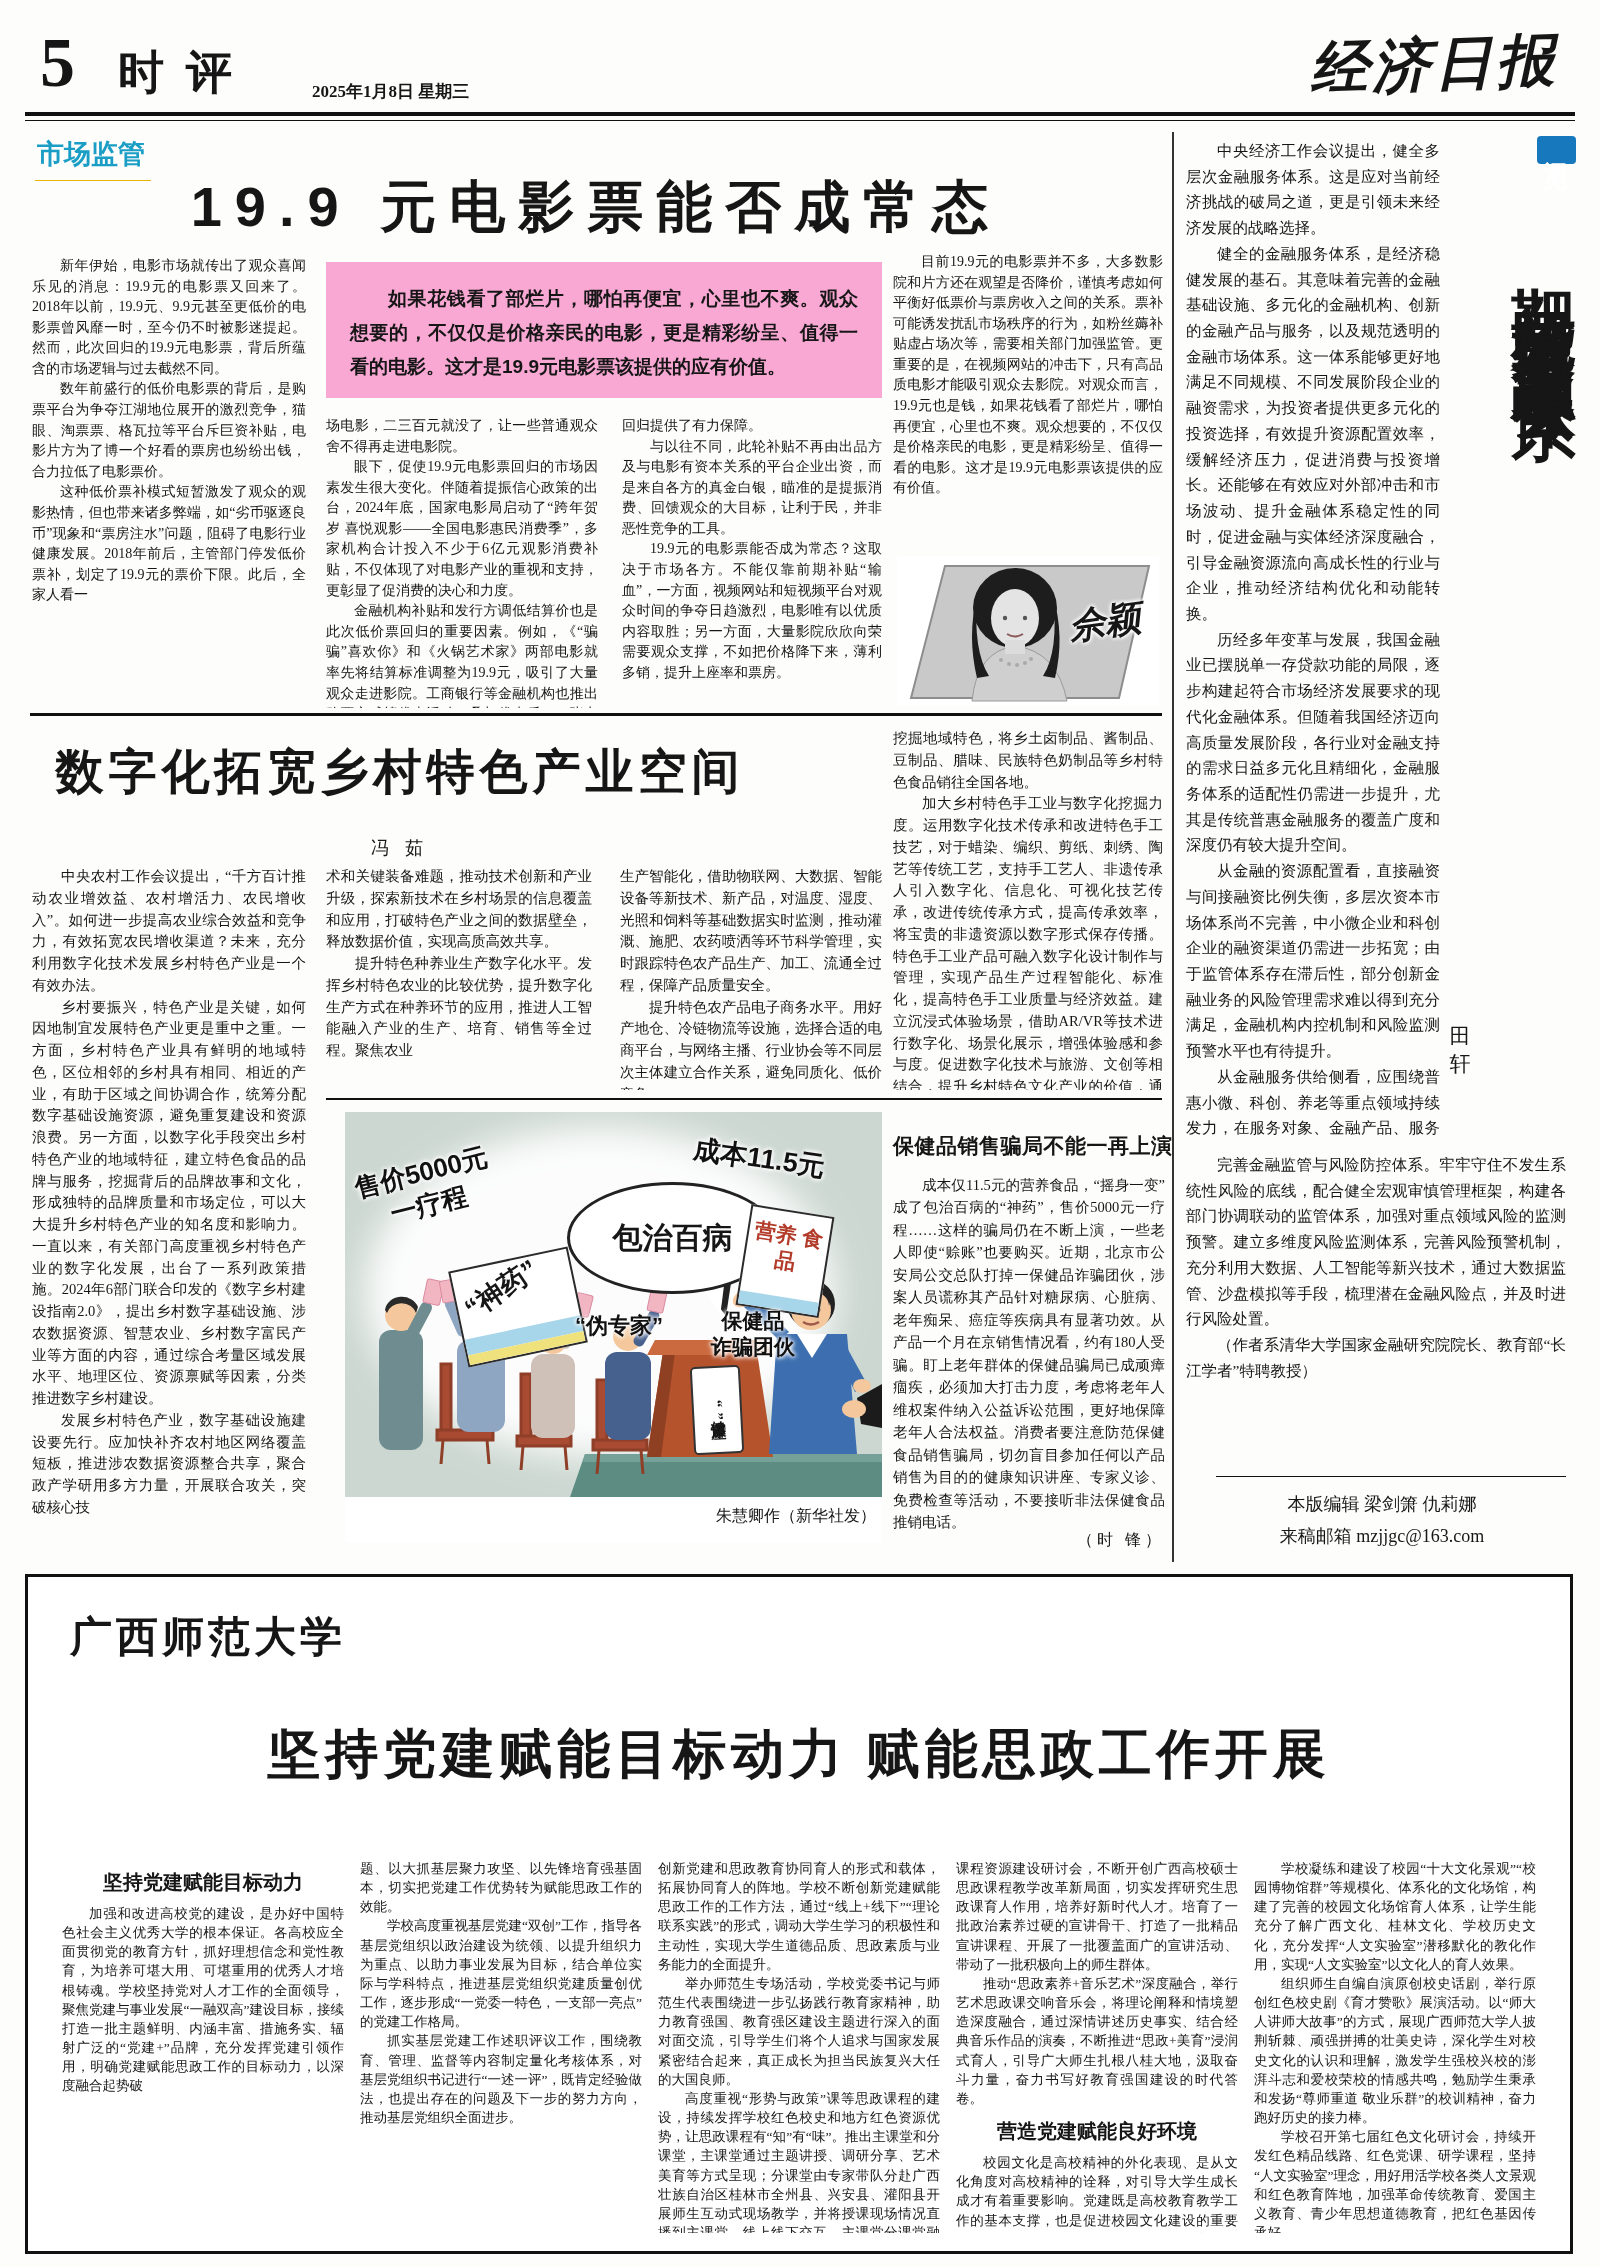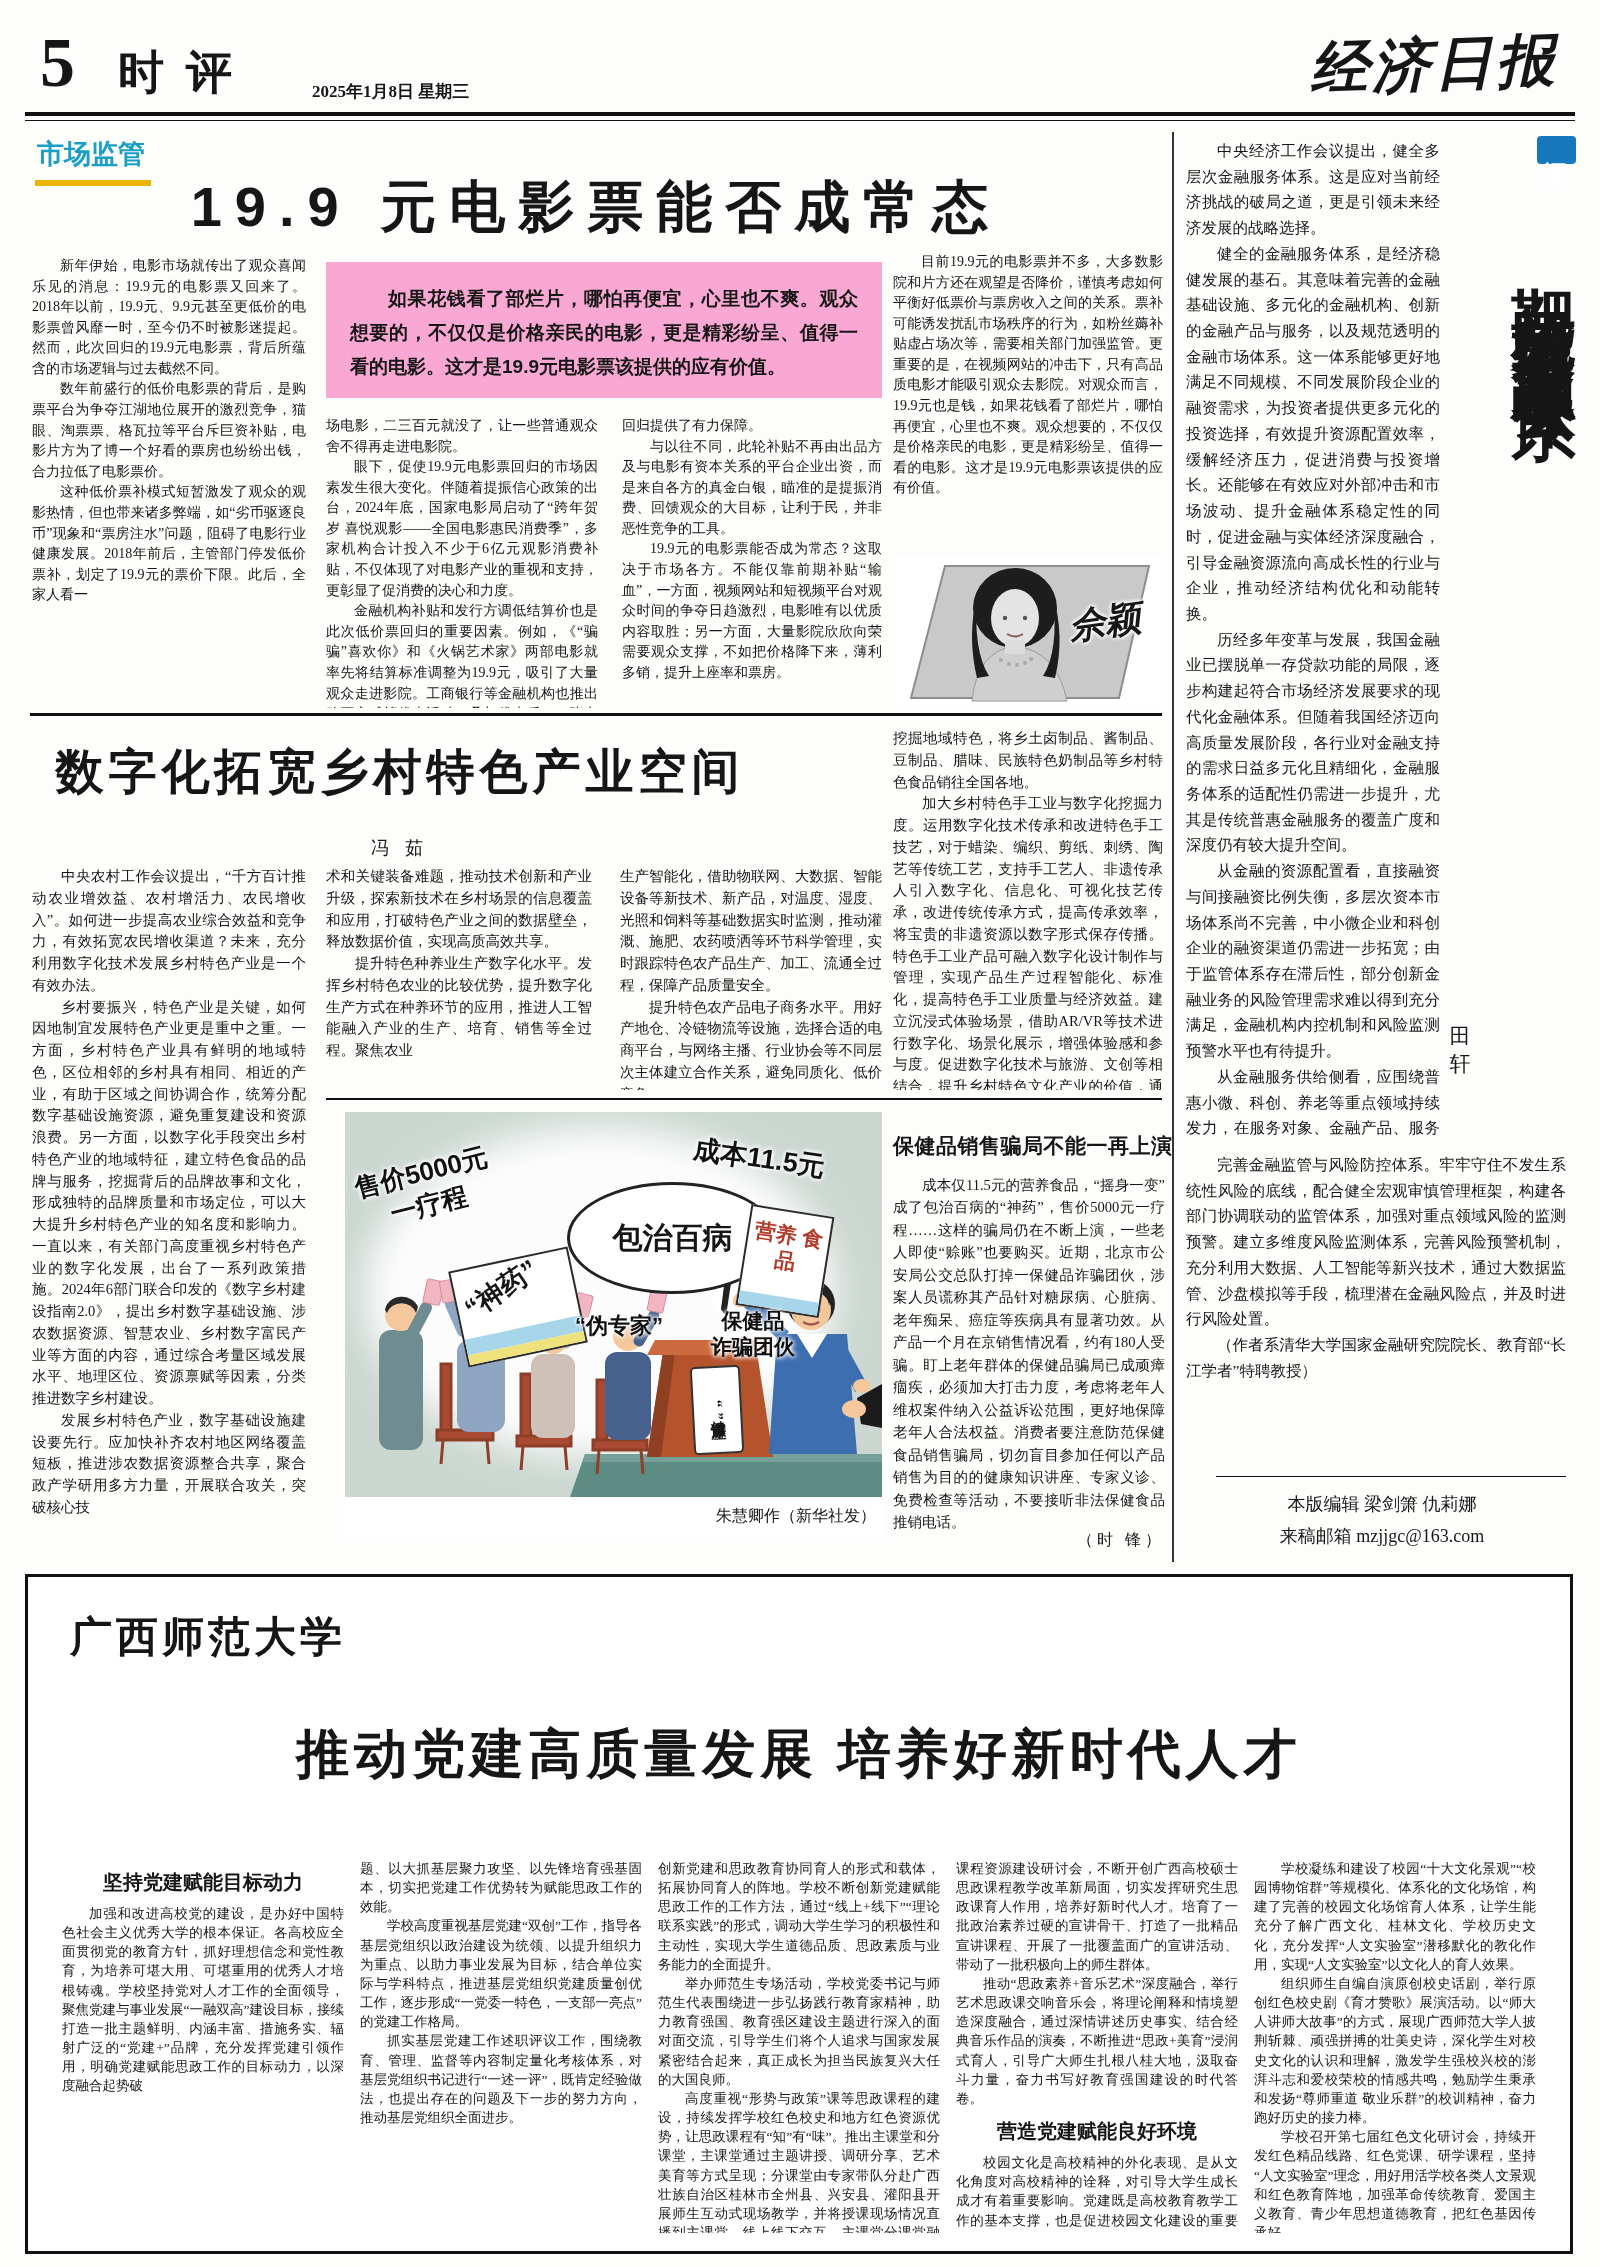--- a/index.html
+++ b/index.html
@@ -15,21 +15,21 @@
   .masthead{font-size:58px;font-weight:900;font-style:italic;transform:rotate(-2deg);letter-spacing:4px;}
   .rule-thick{background:#111;height:4px;}
   .rule-thin{background:#111;height:1px;}
 
   
   .body p{margin:0;text-indent:2em;text-align:justify;}
   [data-cont] p:first-child{text-indent:0;}
   .col{overflow:hidden;}
 
   
-  .kicker{font-size:27px;font-weight:800;color:#1b9ec6;border-bottom:6px solid #eab308;padding:0 6px 8px 2px;}
+  .kicker{font-size:27px;font-weight:800;color:#1b9ec6;border-bottom:1px solid #eab308;padding:0 6px 8px 2px;}
   .movie-headline{font-size:56px;font-weight:900;letter-spacing:13px;text-align:center;}
   .movie-body{font-size:14px;line-height:1.47;}
   .pull-quote{background:#f9a8d4;padding:20px 24px;font-size:19px;line-height:1.8;font-weight:600;
               font-family:"Liberation Sans","DejaVu Sans",sans-serif;text-align:justify;text-indent:2em;}
 
   
   .photo{background:#fff;overflow:hidden;}
   .signature{font-size:36px;font-weight:900;font-style:italic;transform:rotate(-8deg);
              text-shadow:0 0 4px #fff,0 0 4px #fff,0 0 4px #fff;}
 
@@ -304,21 +304,21 @@
   <div class="abs" style="left:893px;top:1124px;width:272px;height:438px;">
     <div class="scam-headline" style="margin:8px 0 14px 0;">保健品销售骗局不能一再上演</div>
     <div class="body scam-body col" style="height:356px;">
       <p>成本仅11.5元的营养食品，“摇身一变”成了包治百病的“神药”，售价5000元一疗程……这样的骗局仍在不断上演，一些老人即使“赊账”也要购买。近期，北京市公安局公交总队打掉一保健品诈骗团伙，涉案人员谎称其产品针对糖尿病、心脏病、老年痴呆、癌症等疾病具有显著功效。从产品一个月在京销售情况看，约有180人受骗。盯上老年群体的保健品骗局已成顽瘴痼疾，必须加大打击力度，考虑将老年人维权案件纳入公益诉讼范围，更好地保障老年人合法权益。消费者要注意防范保健食品销售骗局，切勿盲目参加任何以产品销售为目的的健康知识讲座、专家义诊、免费检查等活动，不要接听非法保健食品推销电话。</p>
     </div>
     <div class="scam-byline">（时 锋）</div>
   </div>
 
   <div class="abs uni-box" style="left:25px;top:1574px;width:1542px;height:674px;">
     <div class="abs uni-kicker sans" style="left:42px;top:32px;">广西师范大学</div>
-    <div class="abs uni-title sans" style="left:0;top:142px;width:1542px;">推动党建高质量发展  培养好新时代人才</div>
+    <div class="abs uni-title sans" style="left:0;top:142px;width:1542px;">坚持党建赋能目标动力  赋能思政工作开展</div>
 
     <div class="abs col" style="left:34px;top:282px;width:282px;height:374px;">
       <div class="uni-sub">坚持党建赋能目标动力</div>
       <div class="body uni-body">
           <p>加强和改进高校党的建设，是办好中国特色社会主义优秀大学的根本保证。各高校应全面贯彻党的教育方针，抓好理想信念和党性教育，为培养可堪大用、可堪重用的优秀人才培根铸魂。学校坚持党对人才工作的全面领导，聚焦党建与事业发展“一融双高”建设目标，接续打造一批主题鲜明、内涵丰富、措施务实、辐射广泛的“党建+”品牌，充分发挥党建引领作用，明确党建赋能思政工作的目标动力，以深度融合起势破</p>
         </div>
     </div>
 
     <div class="abs col" style="left:332px;top:282px;width:282px;height:374px;">
       <div class="body uni-body" data-cont="">

